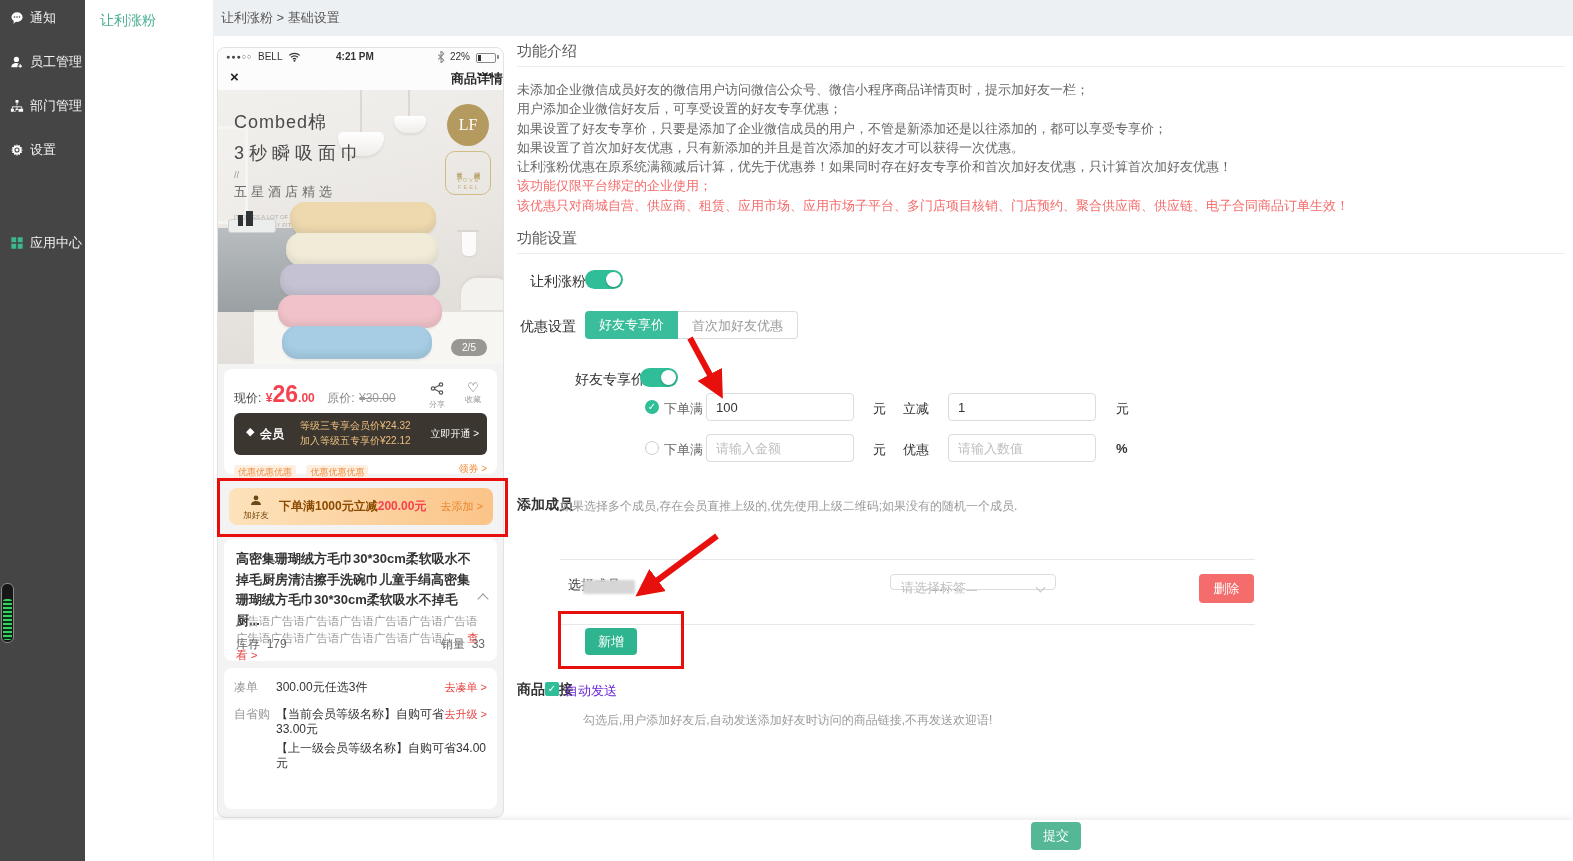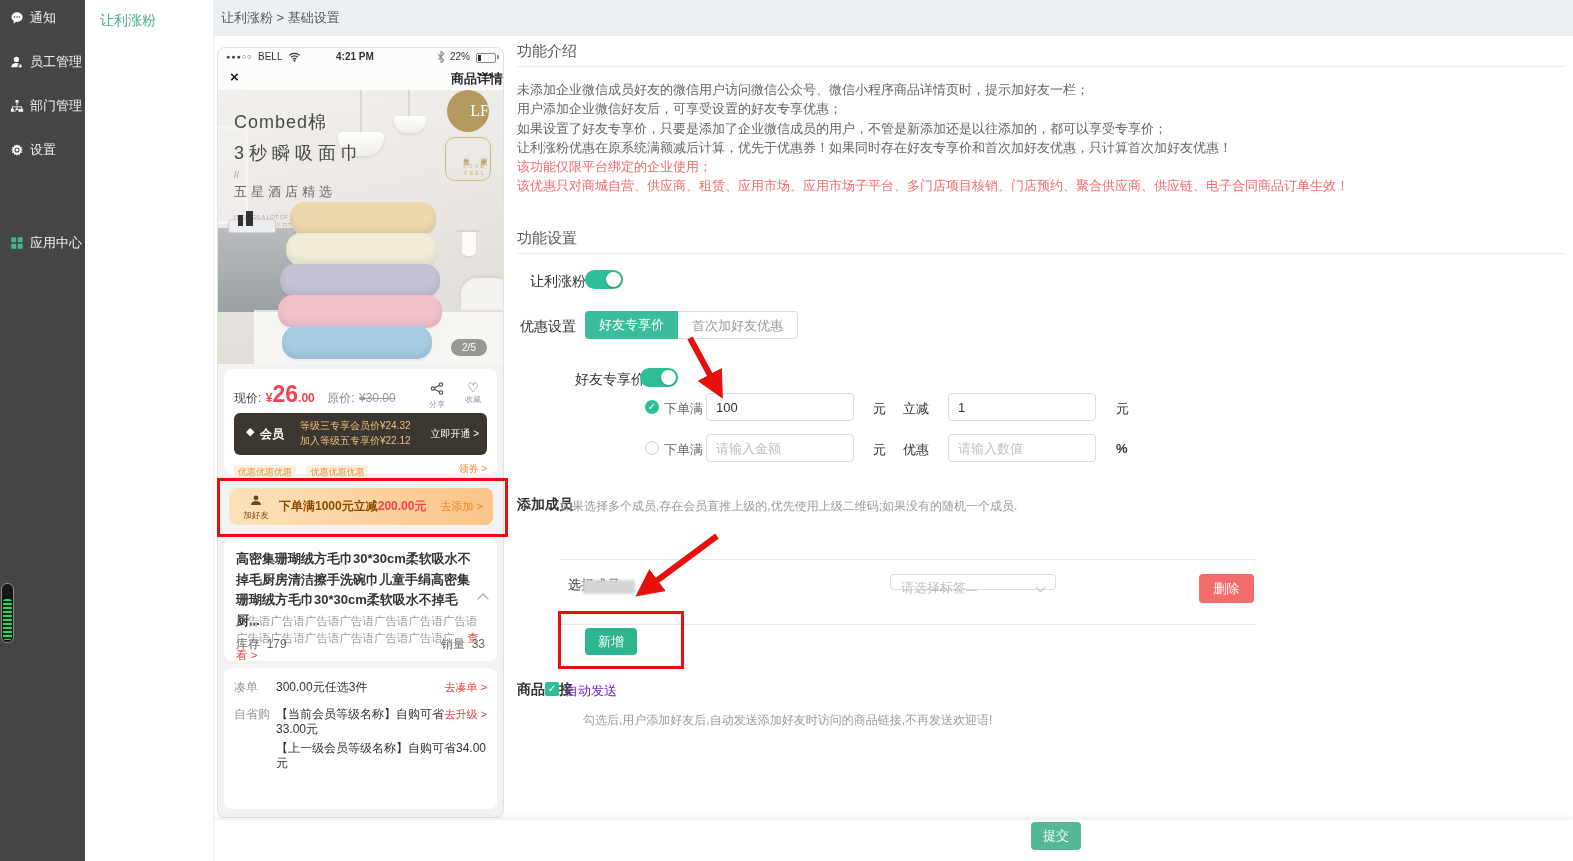--- a/index.html
+++ b/index.html
@@ -161,21 +161,21 @@
 
         <div class="abs" style="left:16px;top:20px;color:#4a4a4a;">
           <div style="font-size:18px;letter-spacing:1px;">Combed棉</div>
           <div style="font-size:18px;letter-spacing:5px;margin-top:7px;">3秒瞬吸面巾</div>
           <div style="font-size:9px;color:#999;margin-top:5px;">//</div>
           <div style="font-size:13px;color:#6a6a6a;letter-spacing:4px;margin-top:3px;">五星酒店精选</div>
           <div style="font-size:6px;color:#b3b0ab;width:112px;line-height:8px;margin-top:12px;">IT TAKES A LOT OF TOWELS TO KNOW WHAT'S REALLY FIT HOME A LOT OF</div>
           <div style="margin-top:12px;width:46px;height:13px;border:1px solid #c9c6c2;border-radius:7px;text-align:center;line-height:11px;font-size:7px;color:#aaa;">▾</div>
         </div>
 
-        <div class="abs" style="right:12px;top:0;width:46px;text-align:right;">
+        <div class="abs" style="right:12px;top:14px;width:46px;text-align:center;">
           <div style="width:42px;height:42px;margin:0 auto;border-radius:50%;background:#b49a5f;color:#fff;font-family:'Liberation Serif','DejaVu Serif',serif;font-size:16px;line-height:42px;">LF</div>
           <div style="border:1px solid #d2bc85;border-radius:10px;margin-top:5px;padding:4px 0 3px;">
             <span style="writing-mode:vertical-rl;font-size:6px;color:#b49a5f;letter-spacing:1px;display:inline-block;margin:0 2px;">轻生活</span>
             <span style="writing-mode:vertical-rl;font-size:6px;color:#b49a5f;letter-spacing:1px;display:inline-block;margin:0 2px;">深睡眠</span>
             <div style="font-size:5.5px;color:#c9b27f;letter-spacing:2px;margin-top:3px;line-height:7px;width:34px;margin-left:6px;">LOVE FEEL</div>
           </div>
         </div>
 
         <div class="abs" style="left:0;bottom:52px;width:78px;height:84px;background:linear-gradient(#b9bdbf,#9aa0a3);">
           <div class="abs" style="left:10px;top:-9px;width:46px;height:12px;background:#eceeee;border:1px solid #cfd2d3;border-radius:3px;"></div>
@@ -273,20 +273,21 @@
       </div>
     </section>
 
     <div class="sec-title" style="left:304px;top:6px;">功能介绍</div>
     <div class="divider" style="left:304px;right:8px;top:30px;"></div>
 
     <div class="intro">
       <div>未添加企业微信成员好友的微信用户访问微信公众号、微信小程序商品详情页时，提示加好友一栏；</div>
       <div>用户添加企业微信好友后，可享受设置的好友专享优惠；</div>
       <div>如果设置了好友专享价，只要是添加了企业微信成员的用户，不管是新添加还是以往添加的，都可以享受专享价；</div>
+      <div>如果设置了首次加好友优惠，只有新添加的并且是首次添加的好友才可以获得一次优惠。</div>
       <div>让利涨粉优惠在原系统满额减后计算，优先于优惠券！如果同时存在好友专享价和首次加好友优惠，只计算首次加好友优惠！</div>
       <div class="warn">该功能仅限平台绑定的企业使用；</div>
       <div class="warn">该优惠只对商城自营、供应商、租赁、应用市场、应用市场子平台、多门店项目核销、门店预约、聚合供应商、供应链、电子合同商品订单生效！</div>
     </div>
 
     <div class="sec-title" style="left:304px;top:193px;">功能设置</div>
     <div class="divider" style="left:304px;right:8px;top:217px;"></div>
 
     <div class="flabel" style="left:317px;top:237px;">让利涨粉</div>
     <div class="toggle" style="left:372px;top:234px;">

